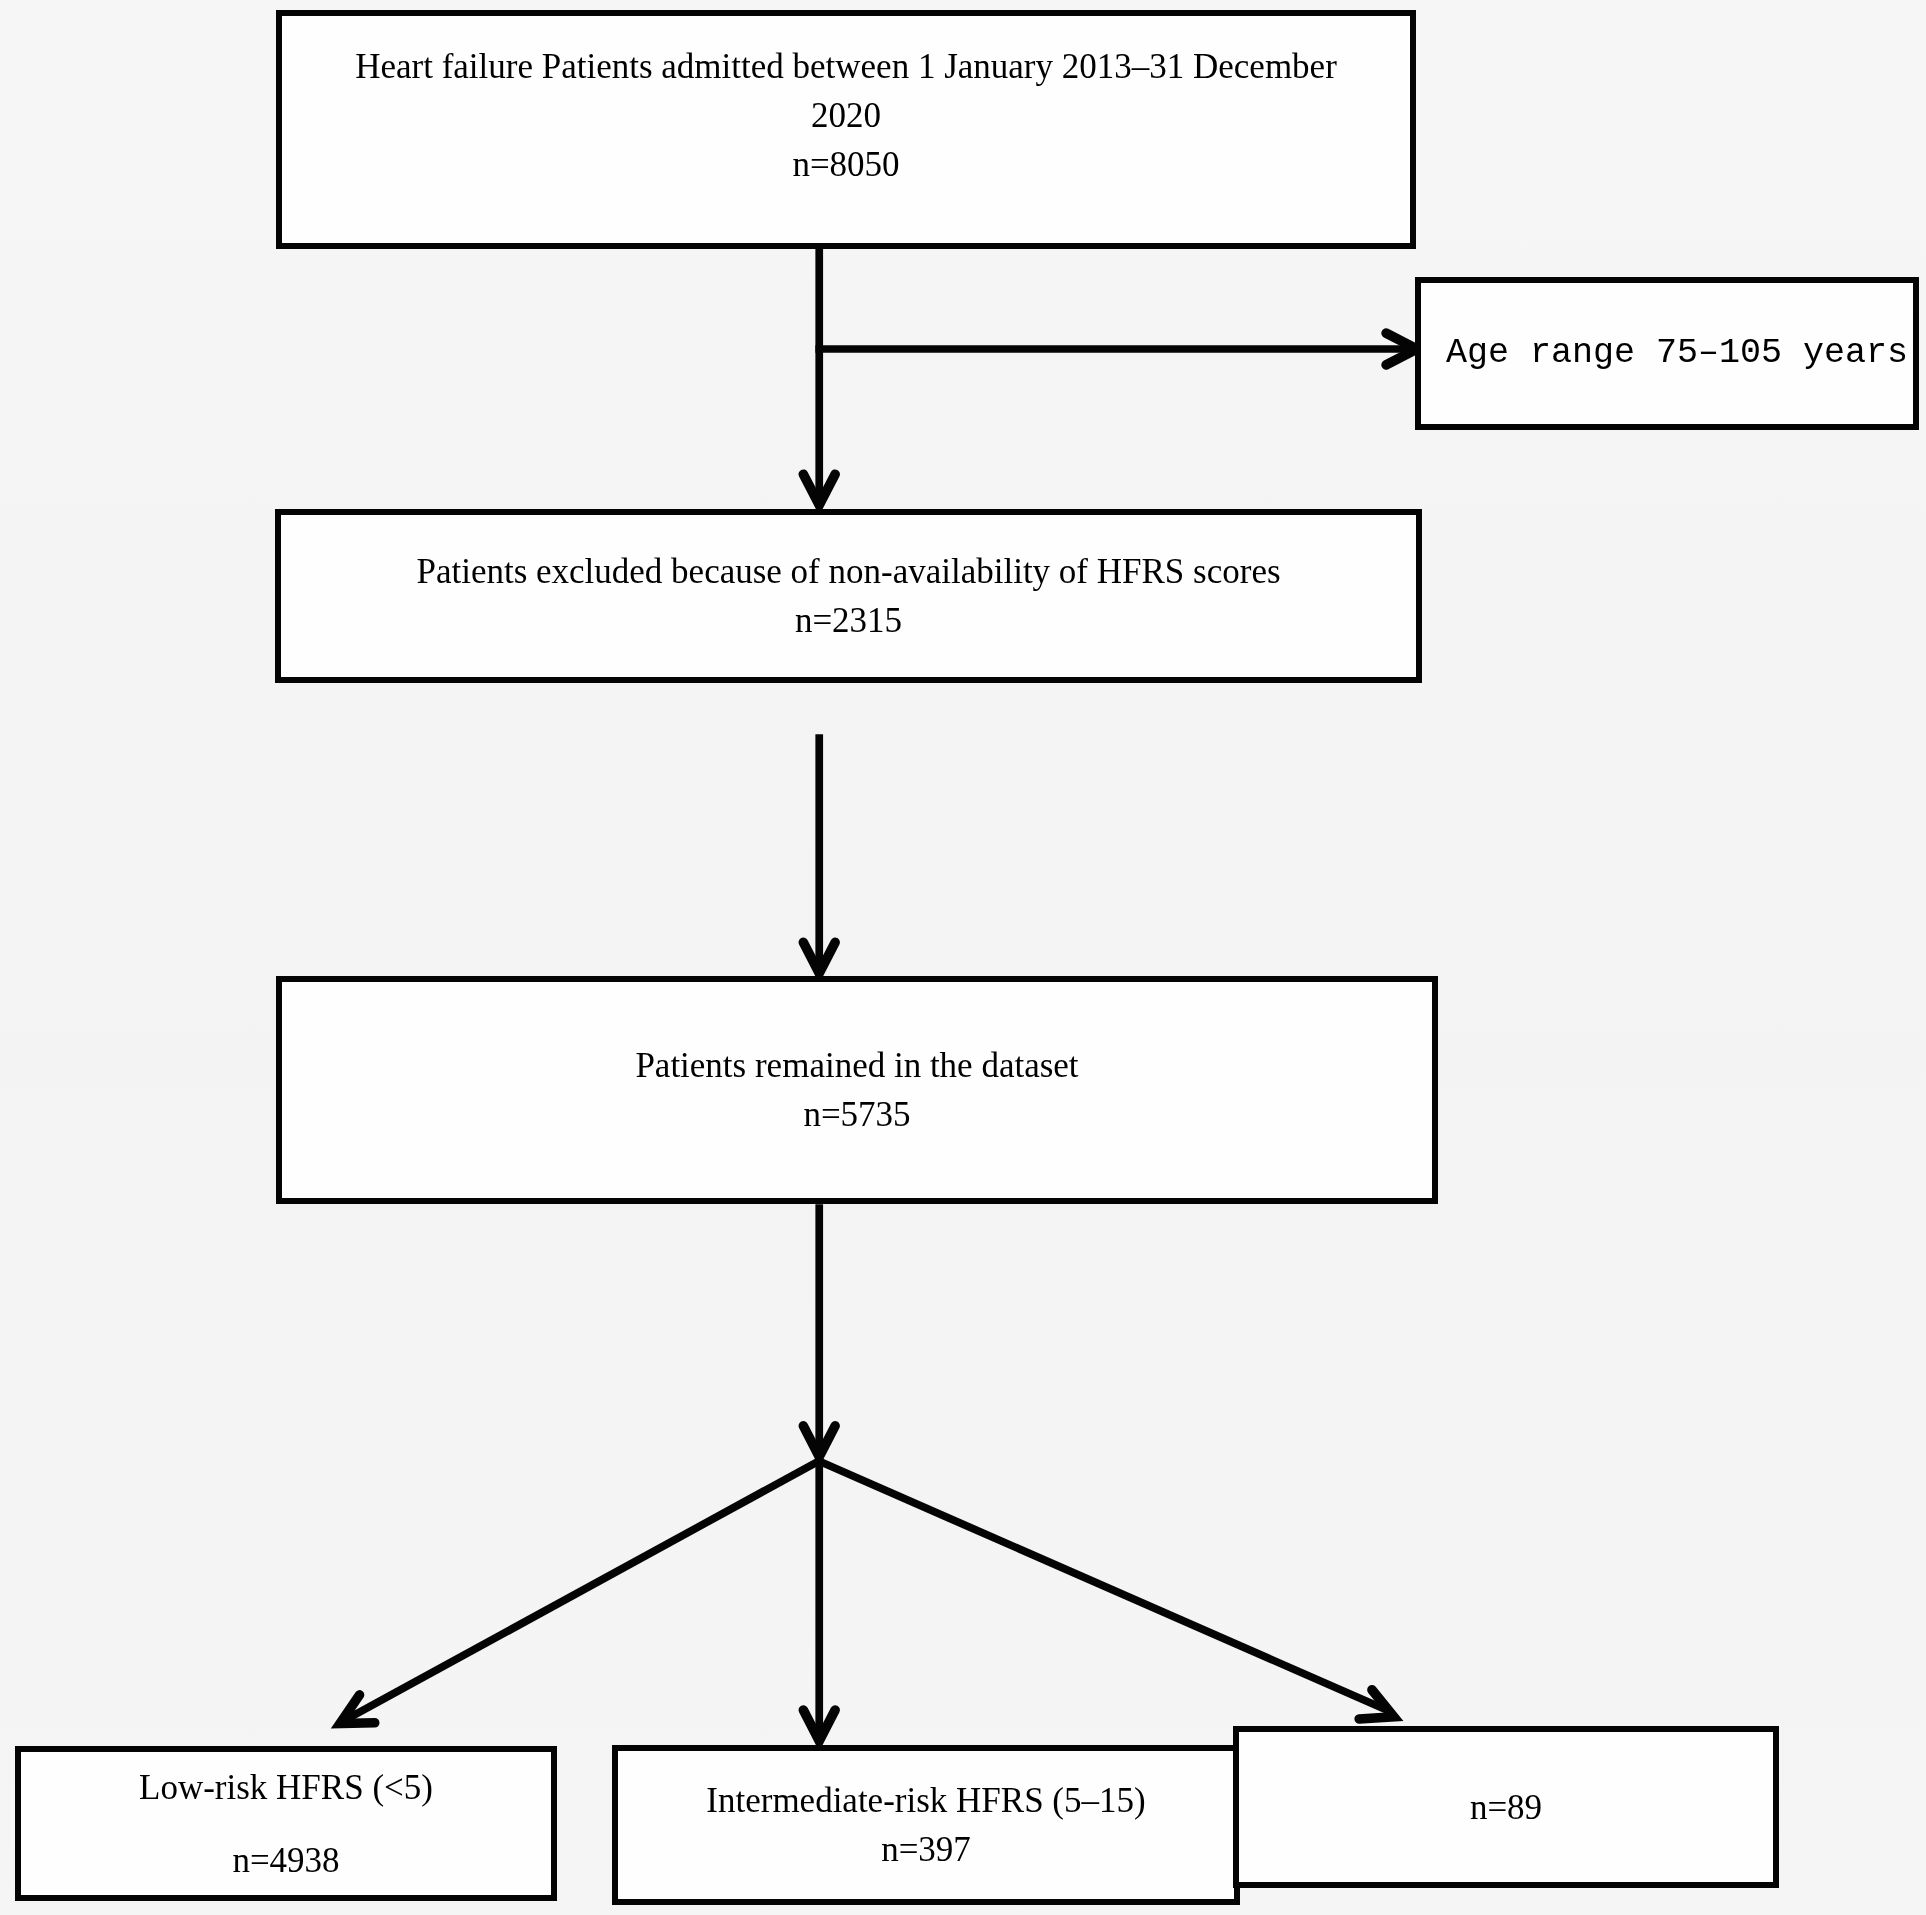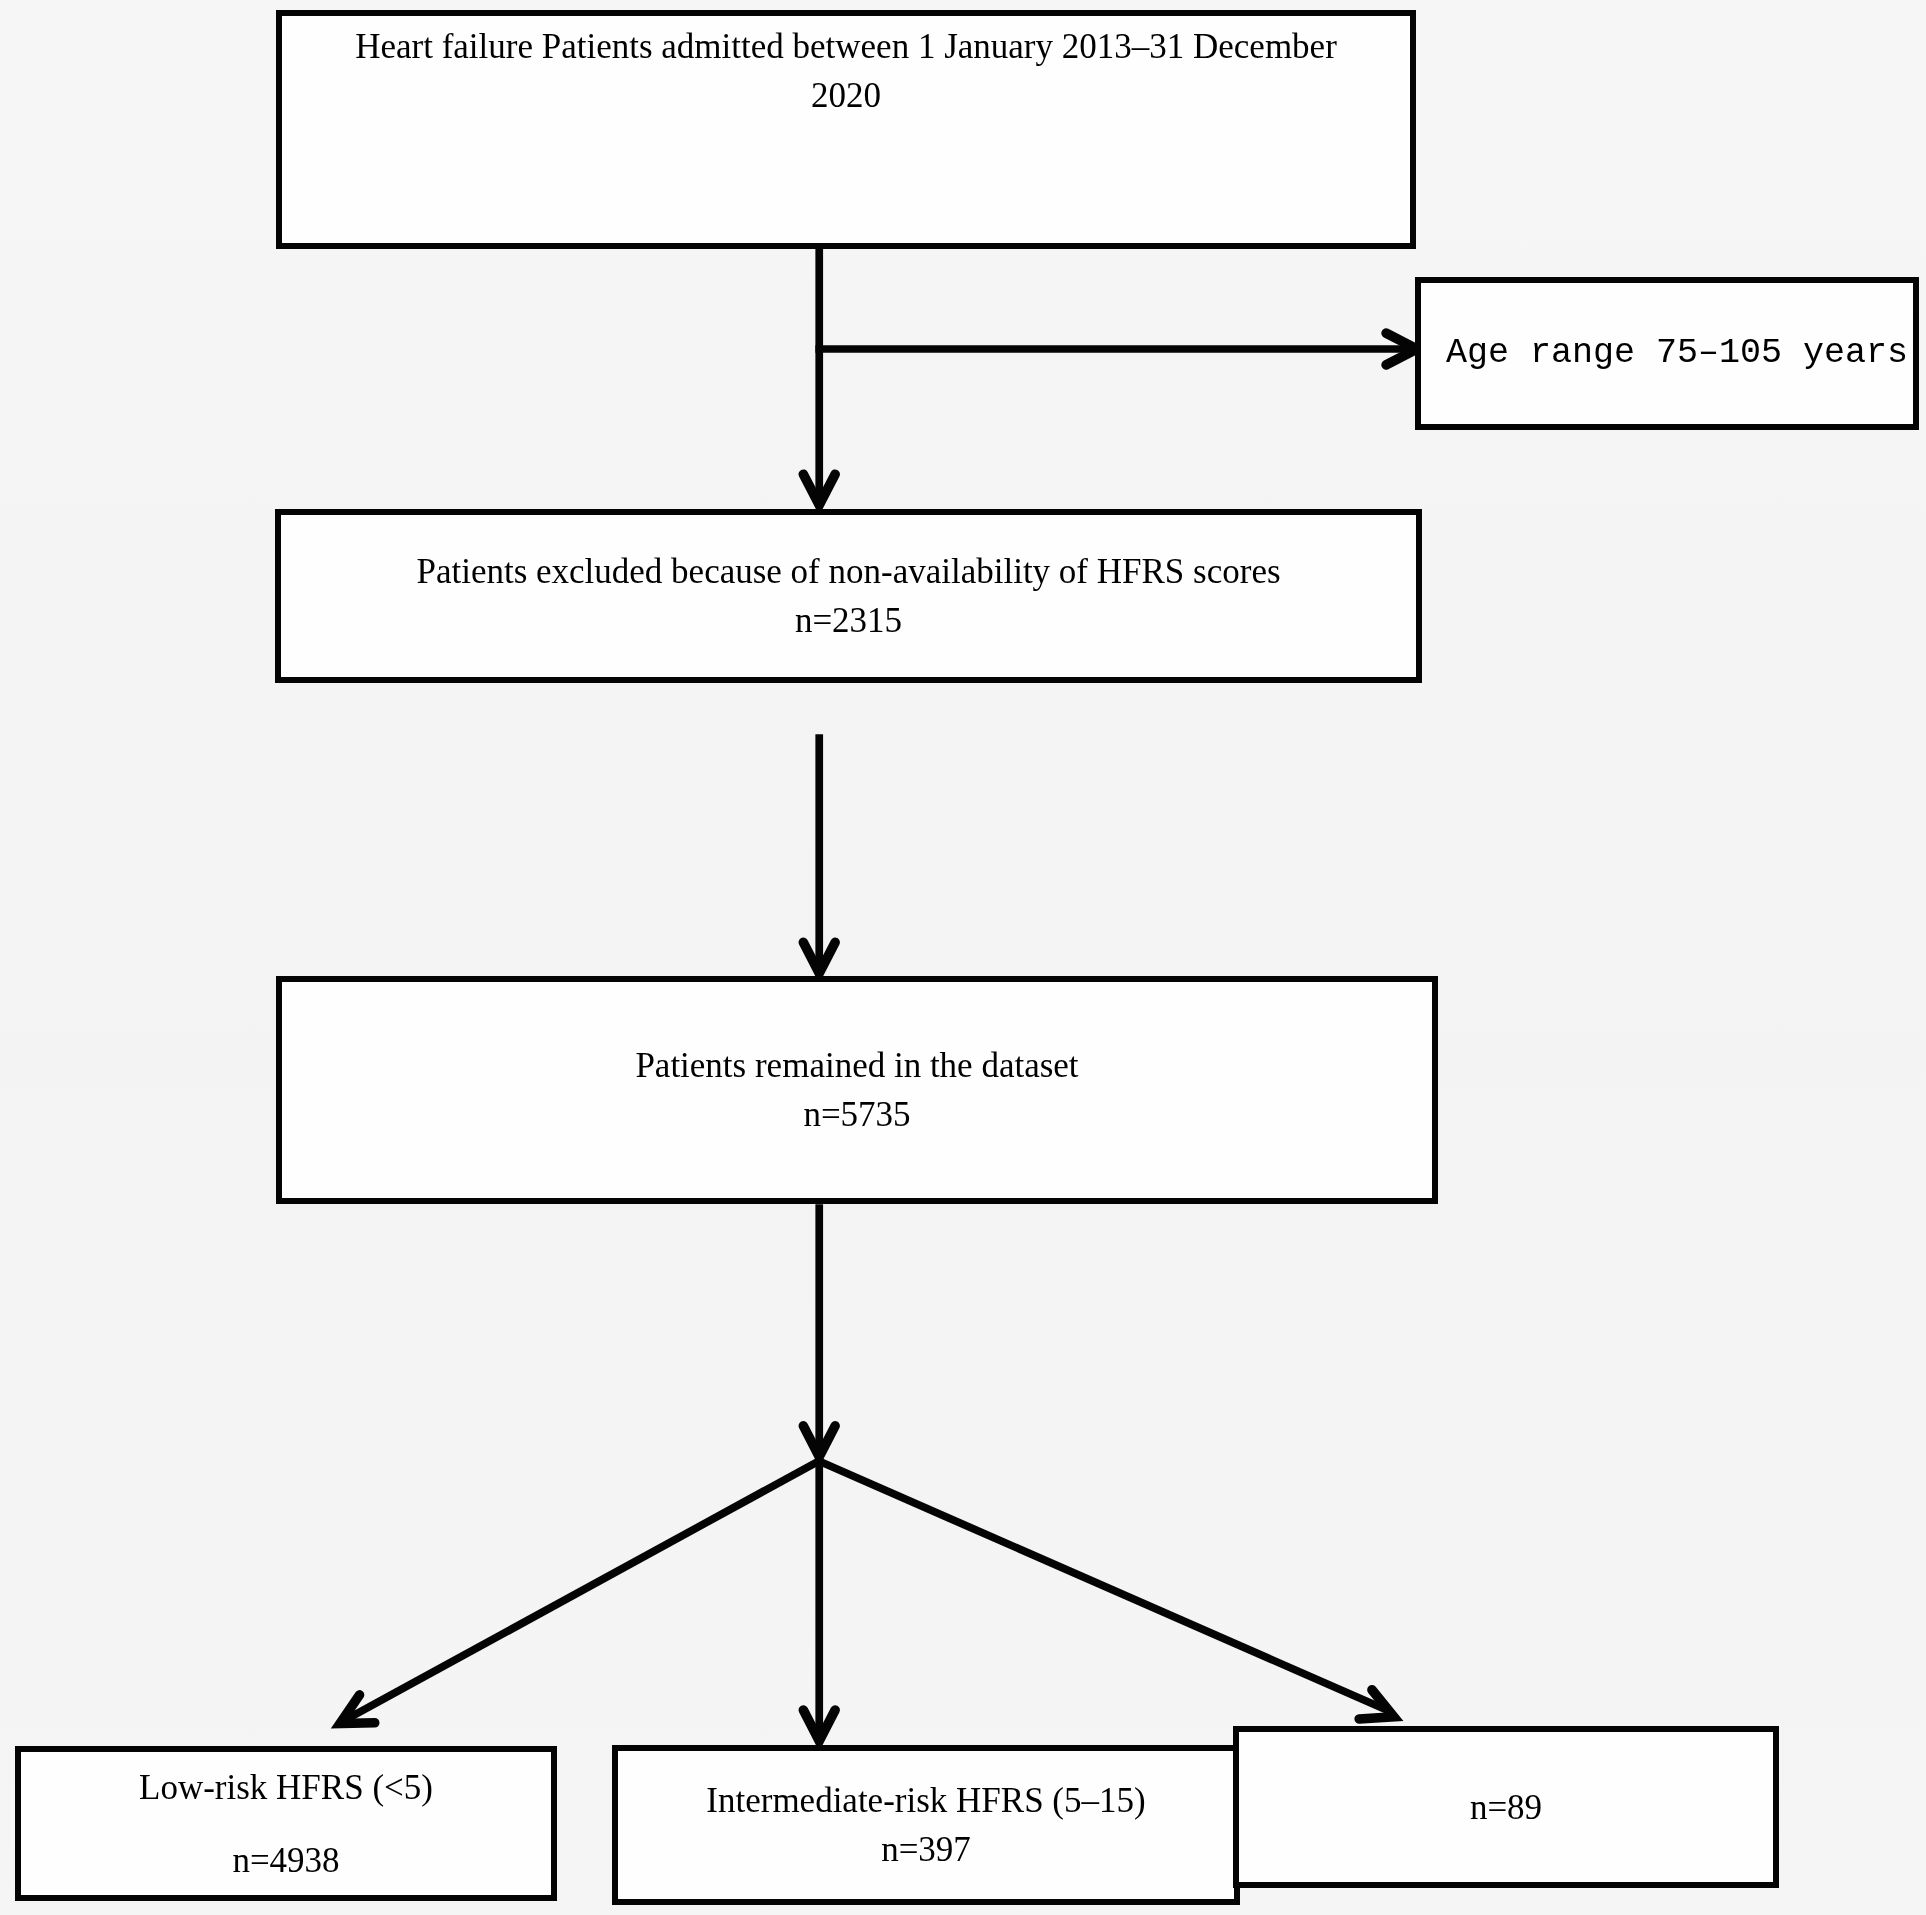--- a/index.html
+++ b/index.html
@@ -35,21 +35,21 @@
     font-size: 35px;
     line-height: 49px;
   }
   .flow-box .line {
     display: block;
     white-space: nowrap;
   }
   #box-admitted {
     left: 276px; top: 9.6px; width: 1140px; height: 239px;
     justify-content: flex-start;
-    padding-top: 6px;
+    padding-top: 26px;
   }
   #box-admitted .line { white-space: normal; }
   #box-age {
     left: 1415px; top: 277px; width: 504px; height: 153px;
     text-align: left;
     padding-left: 25px;
     font-family: Liberation Mono, monospace;
   }
   #box-excluded { left: 275px;  top: 509px; width: 1147px; height: 174px; }
   #box-remained { left: 276px;  top: 976px; width: 1162px; height: 228px; }
@@ -93,20 +93,21 @@
     <path class="chevron" d="M 673 3514 L 706 3578 L 739 3514" transform="rotate(61.5 706 3578)"></path>
     <line class="shaft" x1="1701" y1="3033" x2="1701" y2="3606"></line>
     <path class="chevron" d="M 1668 3550 L 1701 3614 L 1734 3550"></path>
     <line class="shaft" x1="1700" y1="3033" x2="2884" y2="3552"></line>
     <path class="chevron" d="M 2861 3500 L 2894 3564 L 2927 3500" transform="rotate(-66.3 2894 3564)"></path>
   </svg>
 
   <div class="flow-box" id="box-admitted">
     <span class="line">Heart failure Patients admitted between 1 January 2013–31 December</span>
     <span class="line">2020</span>
+    <span class="line">n=8050</span>
   </div>
 
   <div class="flow-box" id="box-age">
     <span class="line">Age range 75–105 years</span>
   </div>
 
   <div class="flow-box" id="box-excluded">
     <span class="line">Patients excluded because of non-availability of HFRS scores</span>
     <span class="line">n=2315</span>
   </div>

